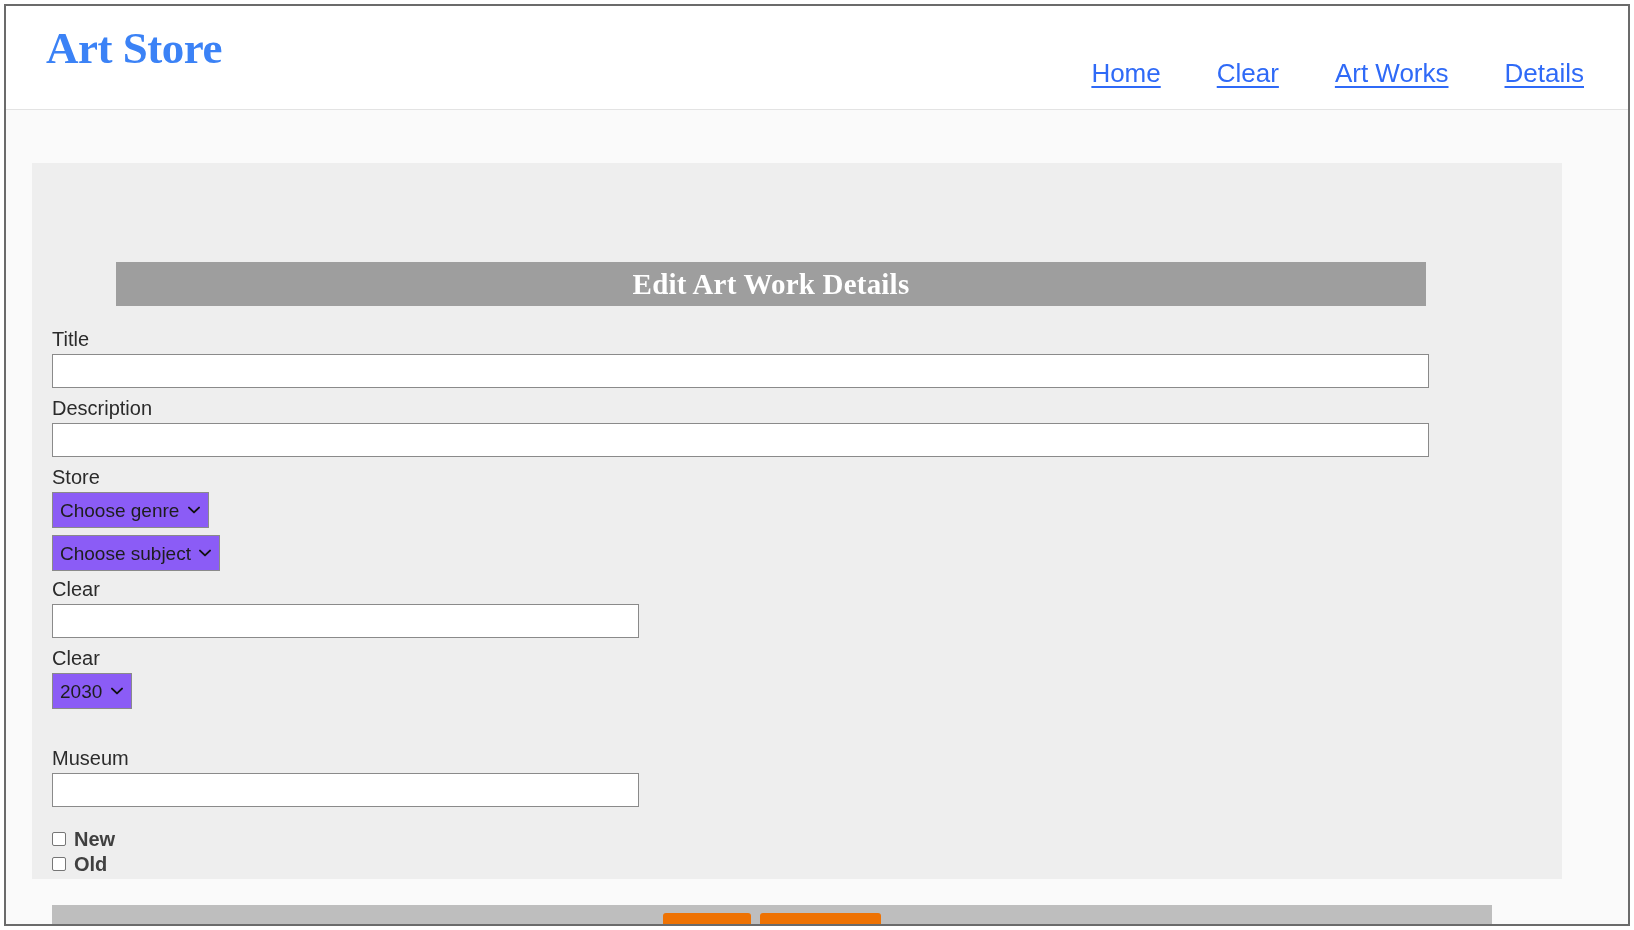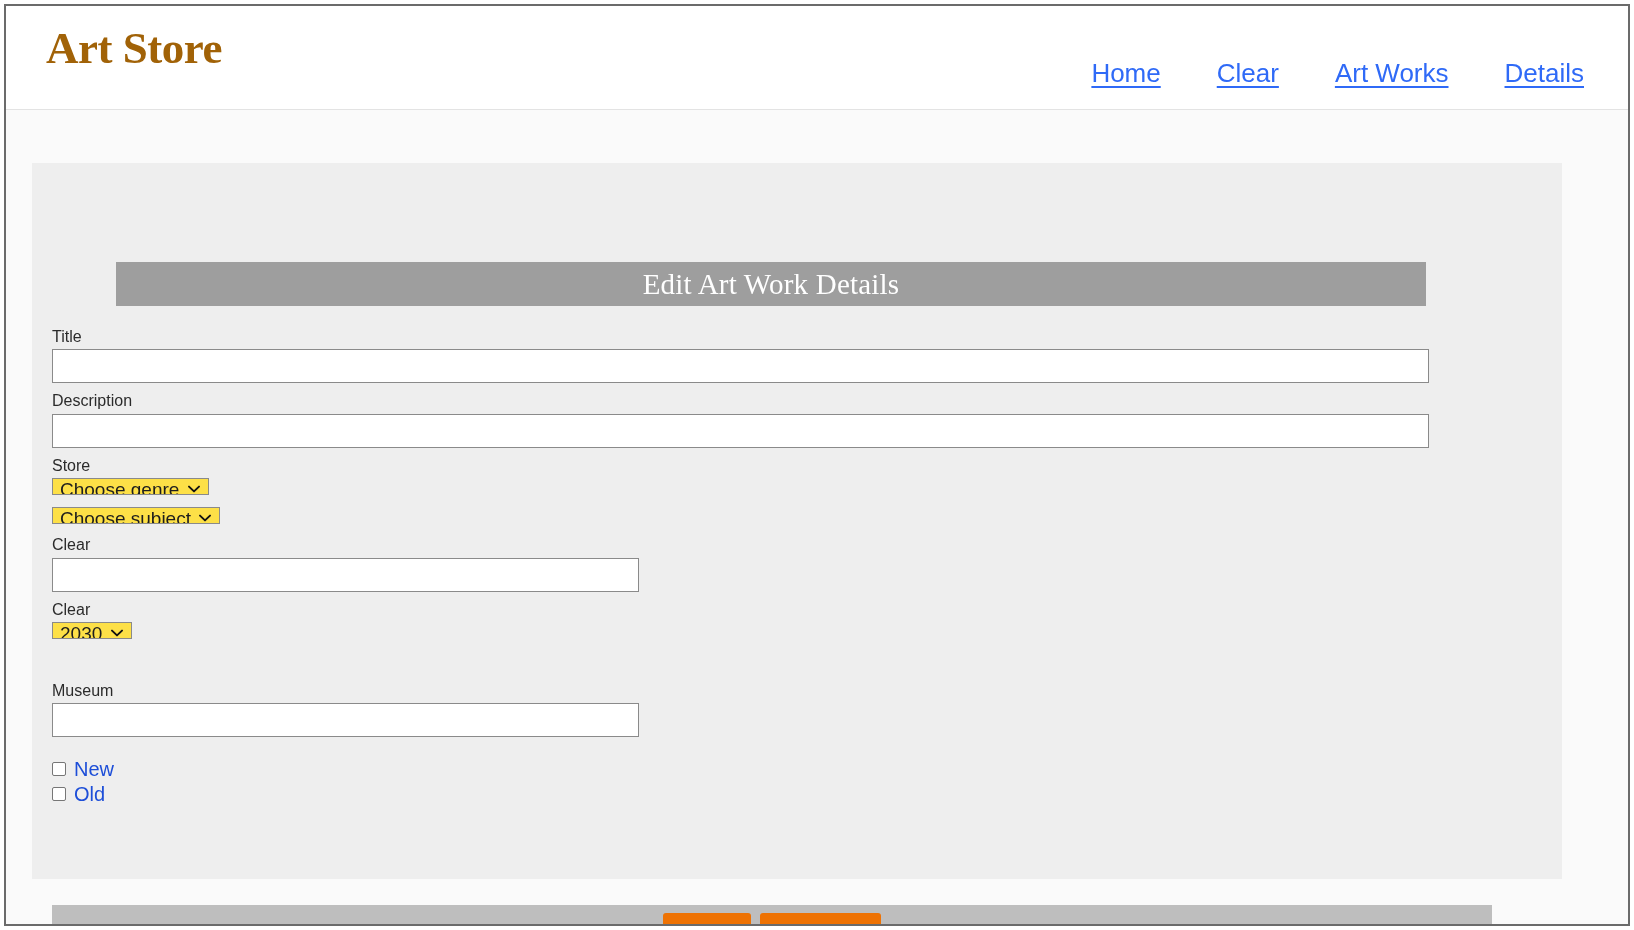--- a/index.html
+++ b/index.html
@@ -37,21 +37,21 @@
     box-sizing: border-box;
   }
   .brand {
     position: absolute;
     left: 40px;
     top: 20px;
     font-family: "Liberation Serif", "DejaVu Serif", serif;
     font-weight: bold;
     font-size: 45px;
     letter-spacing: -0.5px;
-    color: #a16207;
+    color: #3b82f6;
     line-height: 1;
     white-space: nowrap;
   }
   .nav-links {
     position: absolute;
     right: 44px;
     top: 52px;
     display: flex;
     gap: 56px;
     align-items: baseline;
@@ -92,36 +92,36 @@
     width: 1310px;
     height: 44px;
     background: #9e9e9e;
     display: flex;
     align-items: center;
     justify-content: center;
     z-index: 3;
   }
   .form-title {
     font-family: "Liberation Serif", "DejaVu Serif", serif;
-    font-weight: normal;
+    font-weight: bold;
     font-size: 29px;
     color: #ffffff;
     letter-spacing: 0.2px;
     white-space: nowrap;
   }
 
   
   .form-fields {
     position: absolute;
     left: 46px;
     top: 218px;
     width: 1440px;
   }
   .field-label {
-    font-size: 16px;
+    font-size: 20px;
     color: #2b2b2b;
     line-height: 1.15;
     margin-bottom: 3px;
     display: block;
   }
   .text-input {
     display: block;
     height: 34px;
     background: #ffffff;
     border: 1px solid #8a8a8a;
@@ -140,24 +140,24 @@
 
   
   .select-wrap {
     position: relative;
     display: inline-block;
   }
   select.select-input {
     appearance: none;
     -webkit-appearance: none;
     -moz-appearance: none;
-    background: #fde047;
+    background: #8b5cf6;
     border: 1px solid #8a8a8a;
     box-sizing: border-box;
-    height: 17px;
+    height: 36px;
     font-family: "Liberation Sans", sans-serif;
     font-size: 19px;
     color: #1d1d1d;
     padding: 0 28px 0 7px;
     outline: none;
     cursor: pointer;
     border-radius: 0;
   }
   .chevron-down-icon {
     position: absolute;
@@ -188,23 +188,24 @@
     width: 14px;
     height: 14px;
     border: 1px solid #767676;
     background: #ffffff;
     margin: 0;
     cursor: pointer;
     border-radius: 2px;
   }
   .checkbox-label {
     font-size: 20px;
-    color: #1d4ed8;
+    color: #404040;
     cursor: pointer;
     line-height: 1;
+    font-weight: bold;
   }
 
   
   .form-footer {
     position: absolute;
     left: 46px;
     top: 795px;
     width: 1440px;
     height: 53px;
     background: #bebebe;

